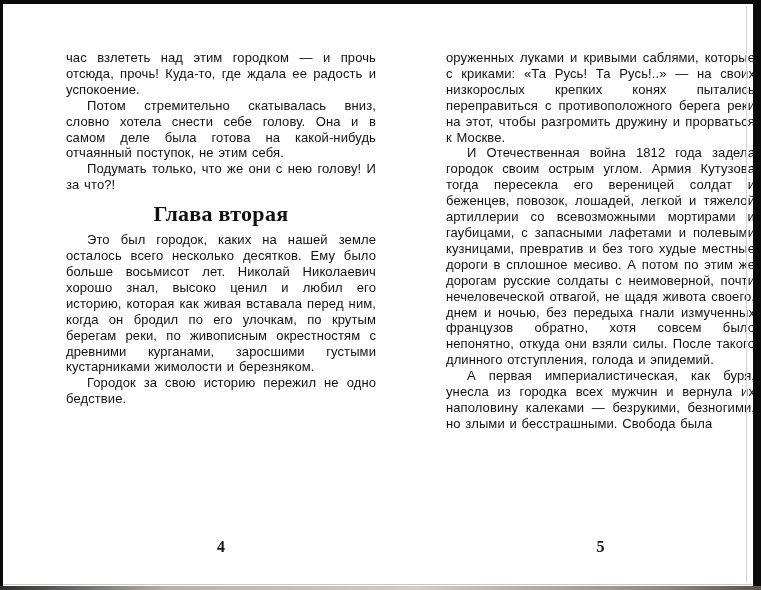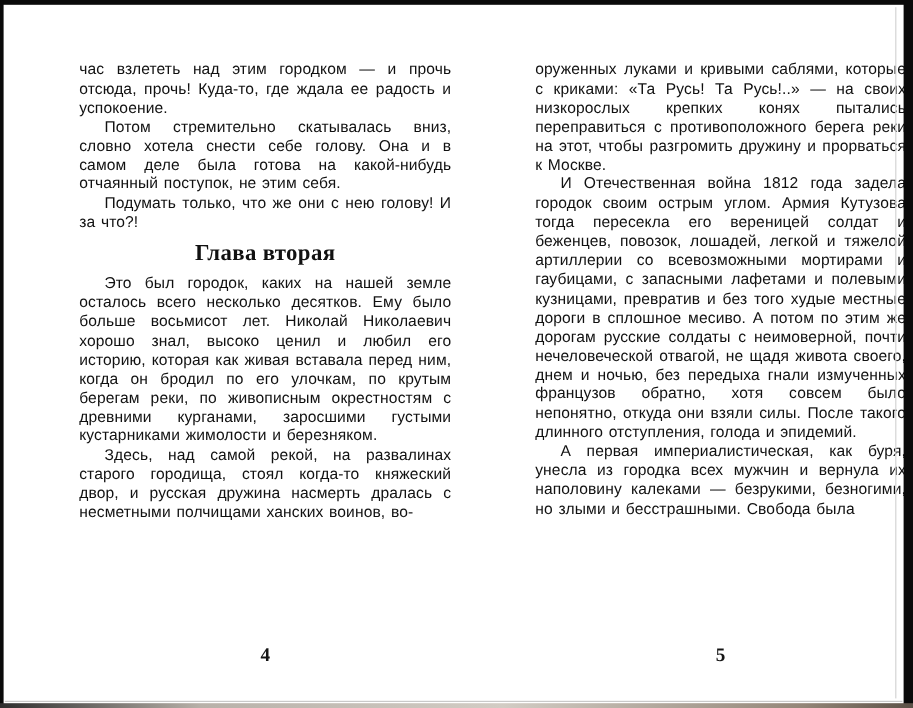--- a/index.html
+++ b/index.html
@@ -44,21 +44,21 @@
     letter-spacing: 0.1px;
     word-spacing: 1px;
     hyphens: auto;
   }
   p.noindent { text-indent: 0; }
 
   .chapter {
     margin: 8px 0 5px 0;
     text-align: center;
     font-family: "Liberation Serif", serif;
-    font-size: 19px;
+    font-size: 22px;
     font-weight: bold;
     letter-spacing: 0.3px;
   }
   .dropcap {
     font-family: "Liberation Serif", serif;
     font-size: 25px;
     line-height: 0;
     font-weight: 600;
     vertical-align: -2px;
     margin-right: 1px;
@@ -82,21 +82,21 @@
 
   <div class="page page-left">
     <p class="body noindent">час взлететь над этим городком — и прочь отсюда, прочь! Куда-то, где ждала ее радость и успокоение.</p>
     <p class="body">Потом стремительно скатывалась вниз, словно хотела снести себе голову. Она и в самом деле была готова на какой-нибудь отчаянный поступок, не этим себя.</p>
     <p class="body">Подумать только, что же они с нею голову! И за что?!</p>
 
     <h2 class="chapter">Глава вторая</h2>
 
 
     <p class="body">Это был городок, каких на нашей земле осталось всего несколько десятков. Ему было больше восьмисот лет. Николай Николаевич хорошо знал, высоко ценил и любил его историю, которая как живая вставала перед ним, когда он бродил по его улочкам, по крутым берегам реки, по живописным окрестностям с древними курганами, заросшими густыми кустарниками жимолости и березняком.</p>
-    <p class="body">Здесь, над самой рекой, на развалинах старого городища, стоял когда-то княжеский двор, и русская дружина насмерть дралась с несметными полчищами ханских воинов, во-</p>
+    <p class="body">Городок за свою историю пережил не одно бедствие.</p>
 
     <div class="pagenum">4</div>
   </div>
 
   <div class="page page-right">
     <p class="body noindent">оруженных луками и кривыми саблями, которые с криками: «Та Русь! Та Русь!..» — на своих низкорослых крепких конях пытались переправиться с противоположного берега реки на этот, чтобы разгромить дружину и прорваться к Москве.</p>
     <p class="body">И Отечественная война 1812 года задела городок своим острым углом. Армия Кутузова тогда пересекла его вереницей солдат и беженцев, повозок, лошадей, легкой и тяжелой артиллерии со всевозможными мортирами и гаубицами, с запасными лафетами и полевыми кузницами, превратив и без того худые местные дороги в сплошное месиво. А потом по этим же дорогам русские солдаты с неимоверной, почти нечеловеческой отвагой, не щадя живота своего, днем и ночью, без передыха гнали измученных французов обратно, хотя совсем было непонятно, откуда они взяли силы. После такого длинного отступления, голода и эпидемий.</p>
     <p class="body">А первая империалистическая, как буря, унесла из городка всех мужчин и вернула их наполовину калеками — безрукими, безногими, но злыми и бесстрашными. Свобода была</p>
 
     <div class="pagenum">5</div>

